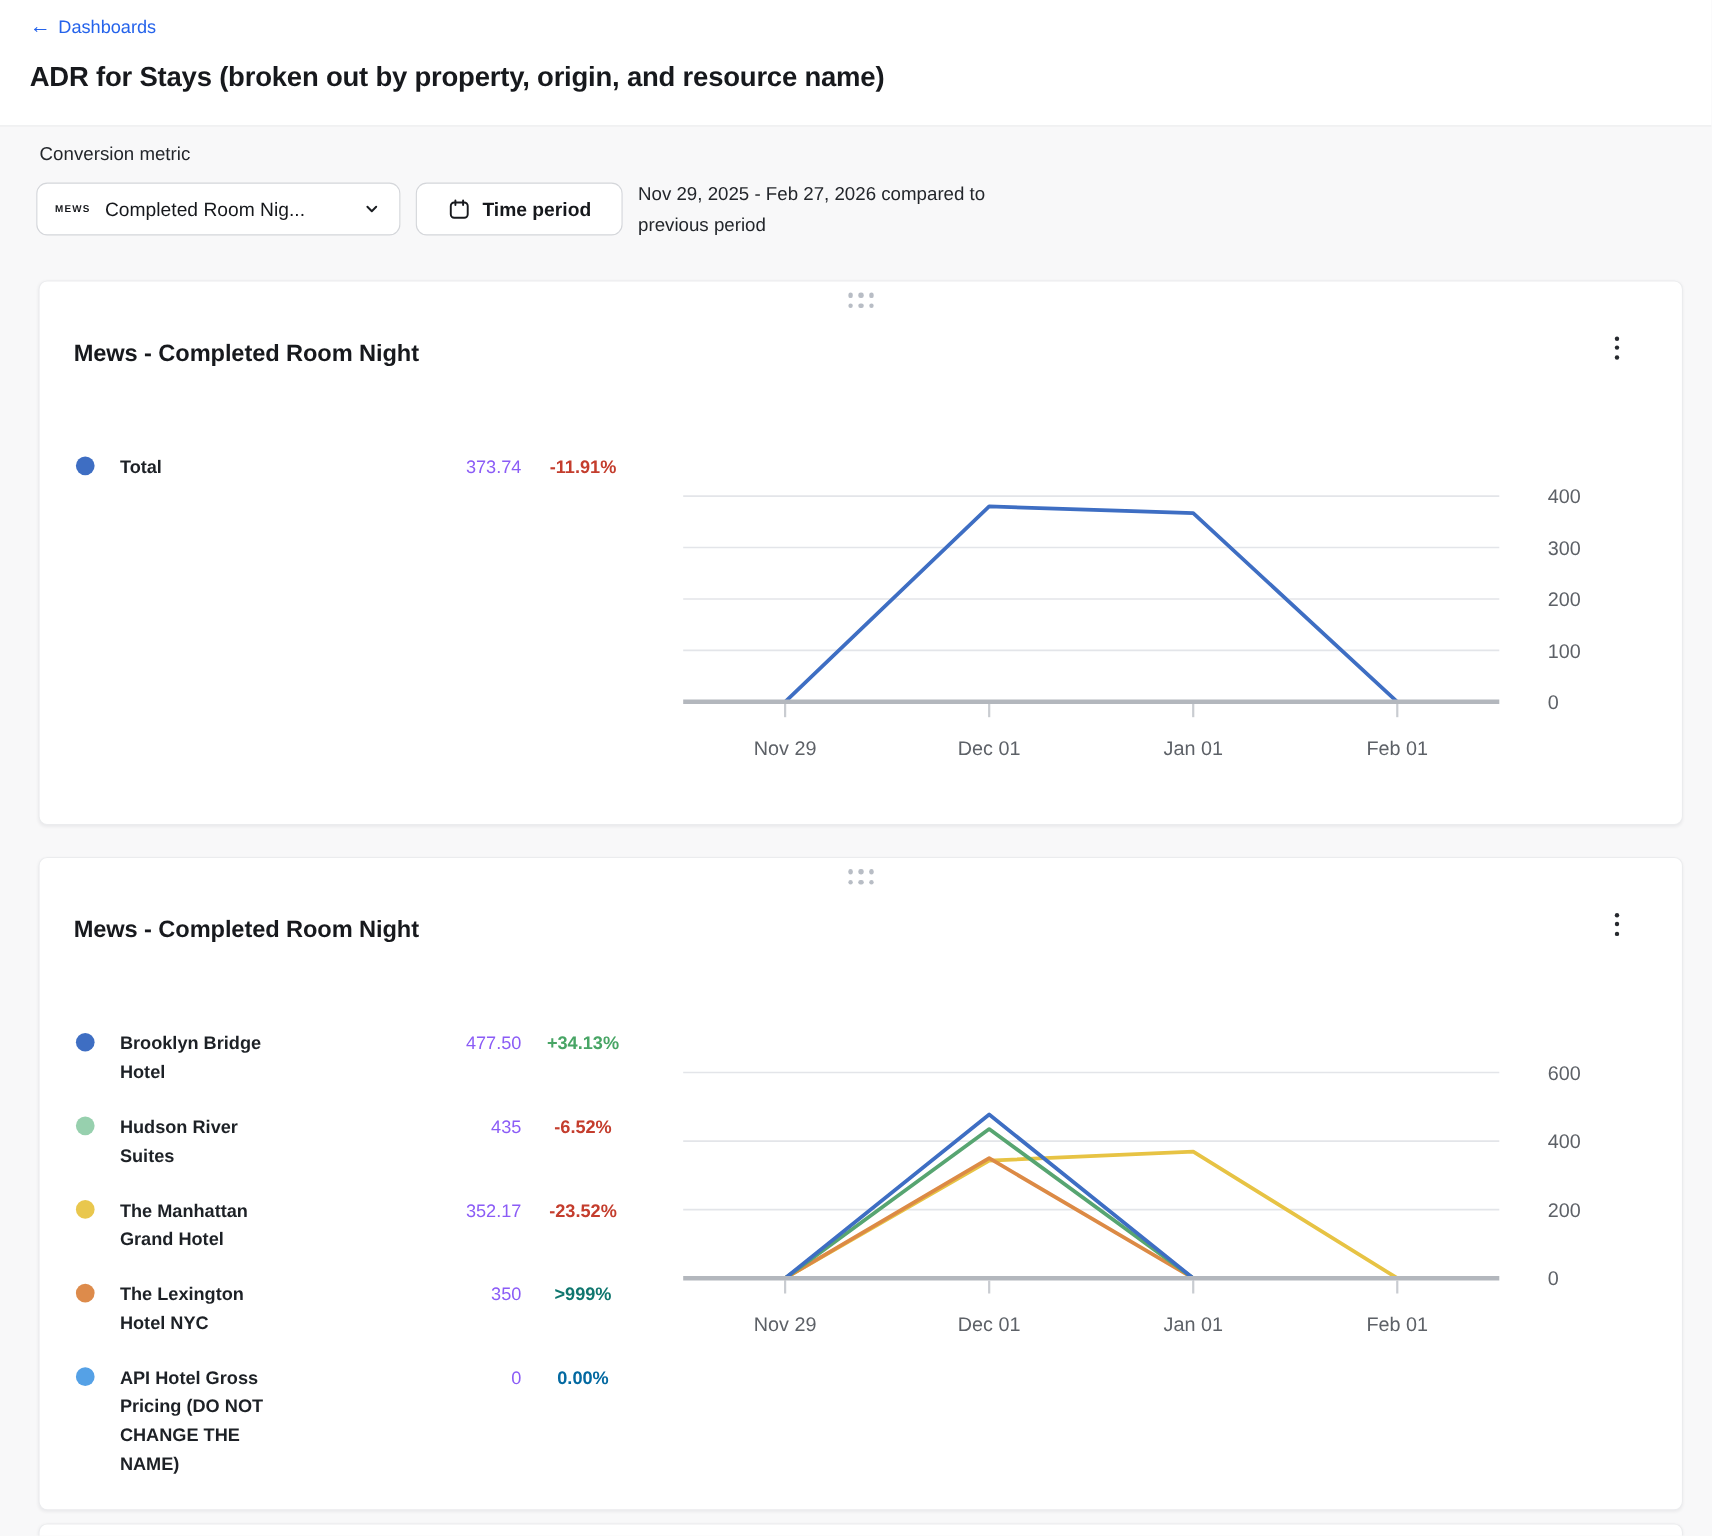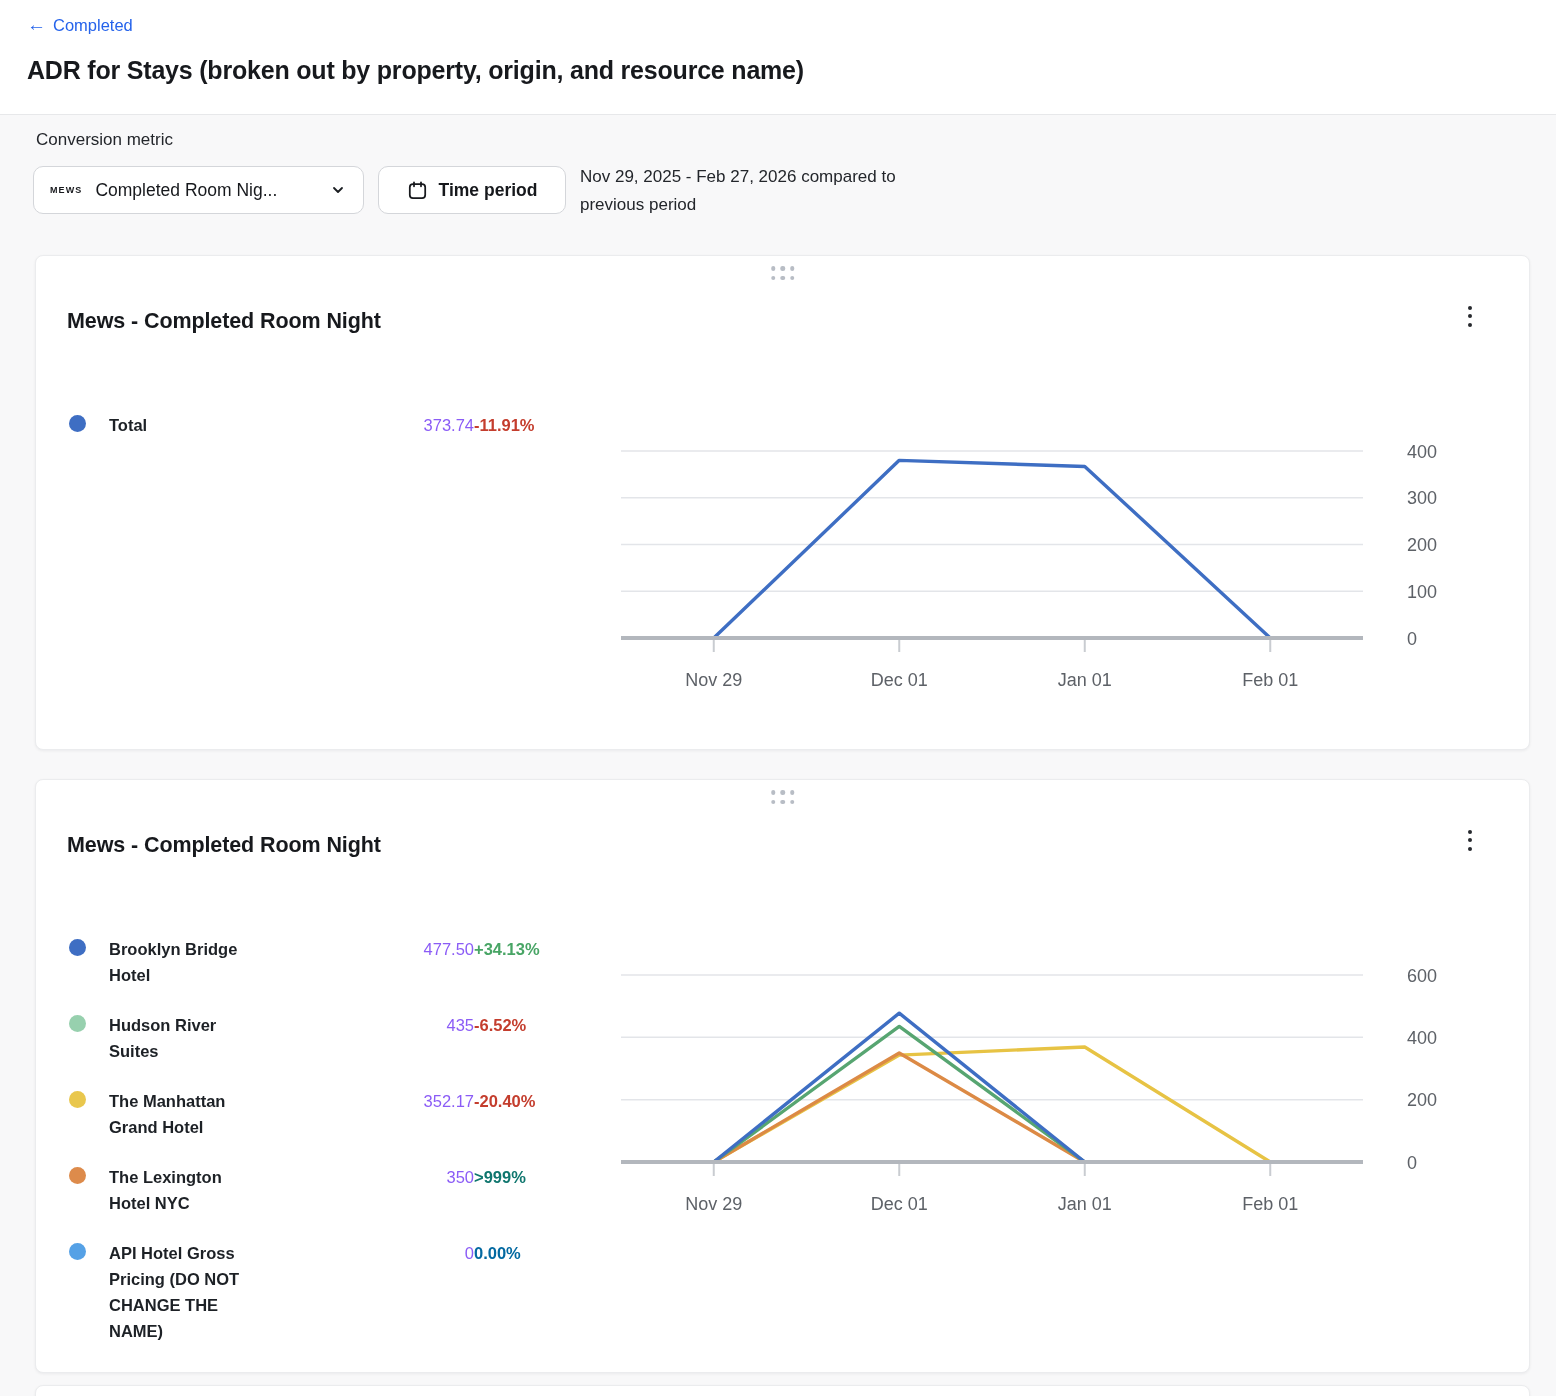--- a/index.html
+++ b/index.html
@@ -45,35 +45,35 @@
   .kebab span{width:4px;height:4px;border-radius:50%;background:#26292e;}
 
   .ctitle{position:absolute;left:31px;top:53px;margin:0;font-size:21.5px;font-weight:700;color:#17191d;letter-spacing:-0.1px;}
 
   
   .legend{position:absolute;left:33px;top:156px;width:517px;}
   .lrow{display:grid;grid-template-columns:40px 183px 1fr 112px;align-items:start;margin-bottom:24px;cursor:pointer;}
   .ldot{width:17px;height:17px;border-radius:50%;margin-top:3px;}
   .llabel{font-size:16.5px;font-weight:700;line-height:26px;white-space:pre-line;color:#1d2126;}
   .lvalue{font-size:16.5px;line-height:26px;color:#8b5cf6;text-align:right;}
-  .ldelta{font-size:16.5px;font-weight:700;line-height:26px;text-align:left;}
+  .ldelta{font-size:16.5px;font-weight:700;line-height:26px;text-align:center;}
 
   
   .chart{position:absolute;left:585px;top:170px;}
   .chart text{font-family:"Liberation Sans",sans-serif;}
 </style>
 </head>
 <body>
 
 <div class="page">
 
   <div class="header">
     <a class="back">
       <span class="arrow">←</span>
-      <span>Completed</span>
+      <span>Dashboards</span>
     </a>
     <h1 class="page-title">ADR for Stays (broken out by property, origin, and resource name)</h1>
   </div>
 
   <div class="flabel">Conversion metric</div>
 
   <button class="btn btn-time">
     <svg width="21" height="21" viewBox="0 0 24 24">
       <rect x="3.2" y="4.6" width="17.6" height="16" rx="3.6" stroke="#17191d" stroke-width="2" fill="none"></rect>
       <path d="M8 2.6v4.6M16 2.6v4.6" stroke="#17191d" stroke-width="2" stroke-linecap="round"></path>
@@ -168,21 +168,21 @@
           <span class="llabel">Hudson River
 Suites</span>
           <span class="lvalue">435</span>
           <span class="ldelta" style="color: rgb(196, 61, 45);">-6.52%</span>
         </div>
         <div class="lrow">
           <span class="ldot" style="background: rgb(233, 199, 77);"></span>
           <span class="llabel">The Manhattan
 Grand Hotel</span>
           <span class="lvalue">352.17</span>
-          <span class="ldelta" style="color: rgb(196, 61, 45);">-20.40%</span>
+          <span class="ldelta" style="color: rgb(196, 61, 45);">-23.52%</span>
         </div>
         <div class="lrow">
           <span class="ldot" style="background: rgb(221, 139, 75);"></span>
           <span class="llabel">The Lexington
 Hotel NYC</span>
           <span class="lvalue">350</span>
           <span class="ldelta" style="color: #0f766e;">&gt;999%</span>
         </div>
         <div class="lrow">
           <span class="ldot" style="background: rgb(85, 161, 230);"></span>

